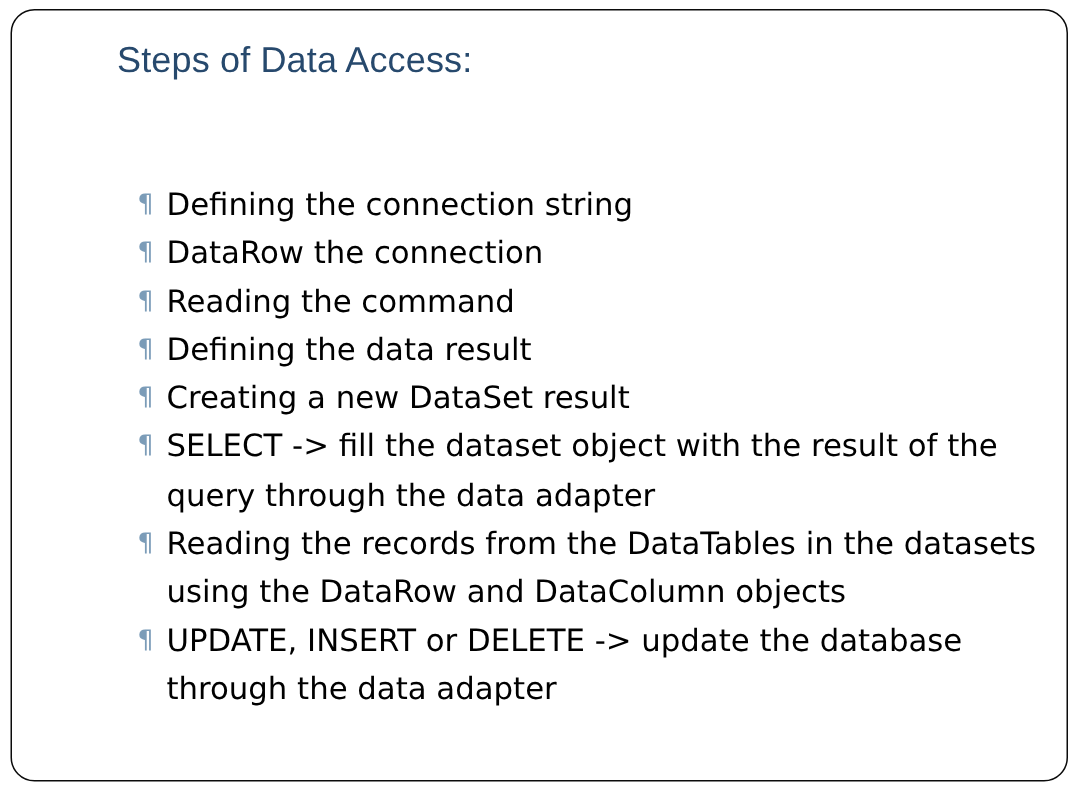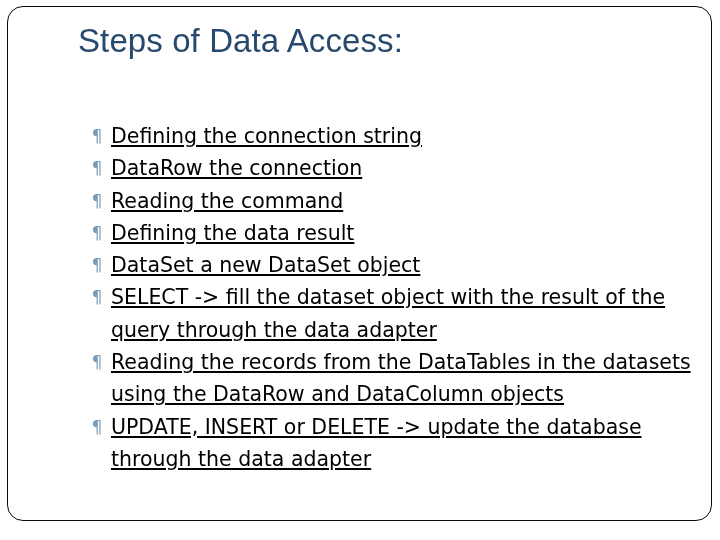--- a/index.html
+++ b/index.html
@@ -31,21 +31,21 @@
 
   
   .title-block {
     position: absolute;
     left: 70px;
     top: 14px;
     width: 600px;
   }
   .title-line {
     font-family: "Liberation Sans", sans-serif;
-    font-size: 33px;
+    font-size: 24px;
     line-height: 40px;
     font-weight: 400;
     color: #27496d;
     letter-spacing: 0.1px;
     white-space: nowrap;
   }
 
   
   .body-block {
     position: absolute;
@@ -72,21 +72,20 @@
     font-size: 17px;
     line-height: 32.3px;
     font-family: "DejaVu Sans", sans-serif;
     transform: scaleX(-1);
     transform-origin: 11px 50%;
     display: inline-block;
     text-align: center;
   }
   .bullet-row .bullet-text {
     display: block;
-    text-decoration: underline;
   }
 </style>
 </head>
 <body>
 
 <div class="slide">
 
   <div class="title-block">
     <div class="title-line">Steps of Data Access:</div>
   </div>
@@ -108,21 +107,21 @@
       <span class="bullet-text">Reading the command</span>
     </div>
 
     <div class="bullet-row">
       <span class="bullet-icon">⁋</span>
       <span class="bullet-text">Defining the data result</span>
     </div>
 
     <div class="bullet-row">
       <span class="bullet-icon">⁋</span>
-      <span class="bullet-text">DataSet a new DataSet object</span>
+      <span class="bullet-text">Creating a new DataSet result</span>
     </div>
 
     <div class="bullet-row">
       <span class="bullet-icon">⁋</span>
       <span class="bullet-text">SELECT -&gt; fill the dataset object with the result of the query through the data adapter</span>
     </div>
 
     <div class="bullet-row">
       <span class="bullet-icon">⁋</span>
       <span class="bullet-text">Reading the records from the DataTables in the datasets using the DataRow and DataColumn objects</span>

